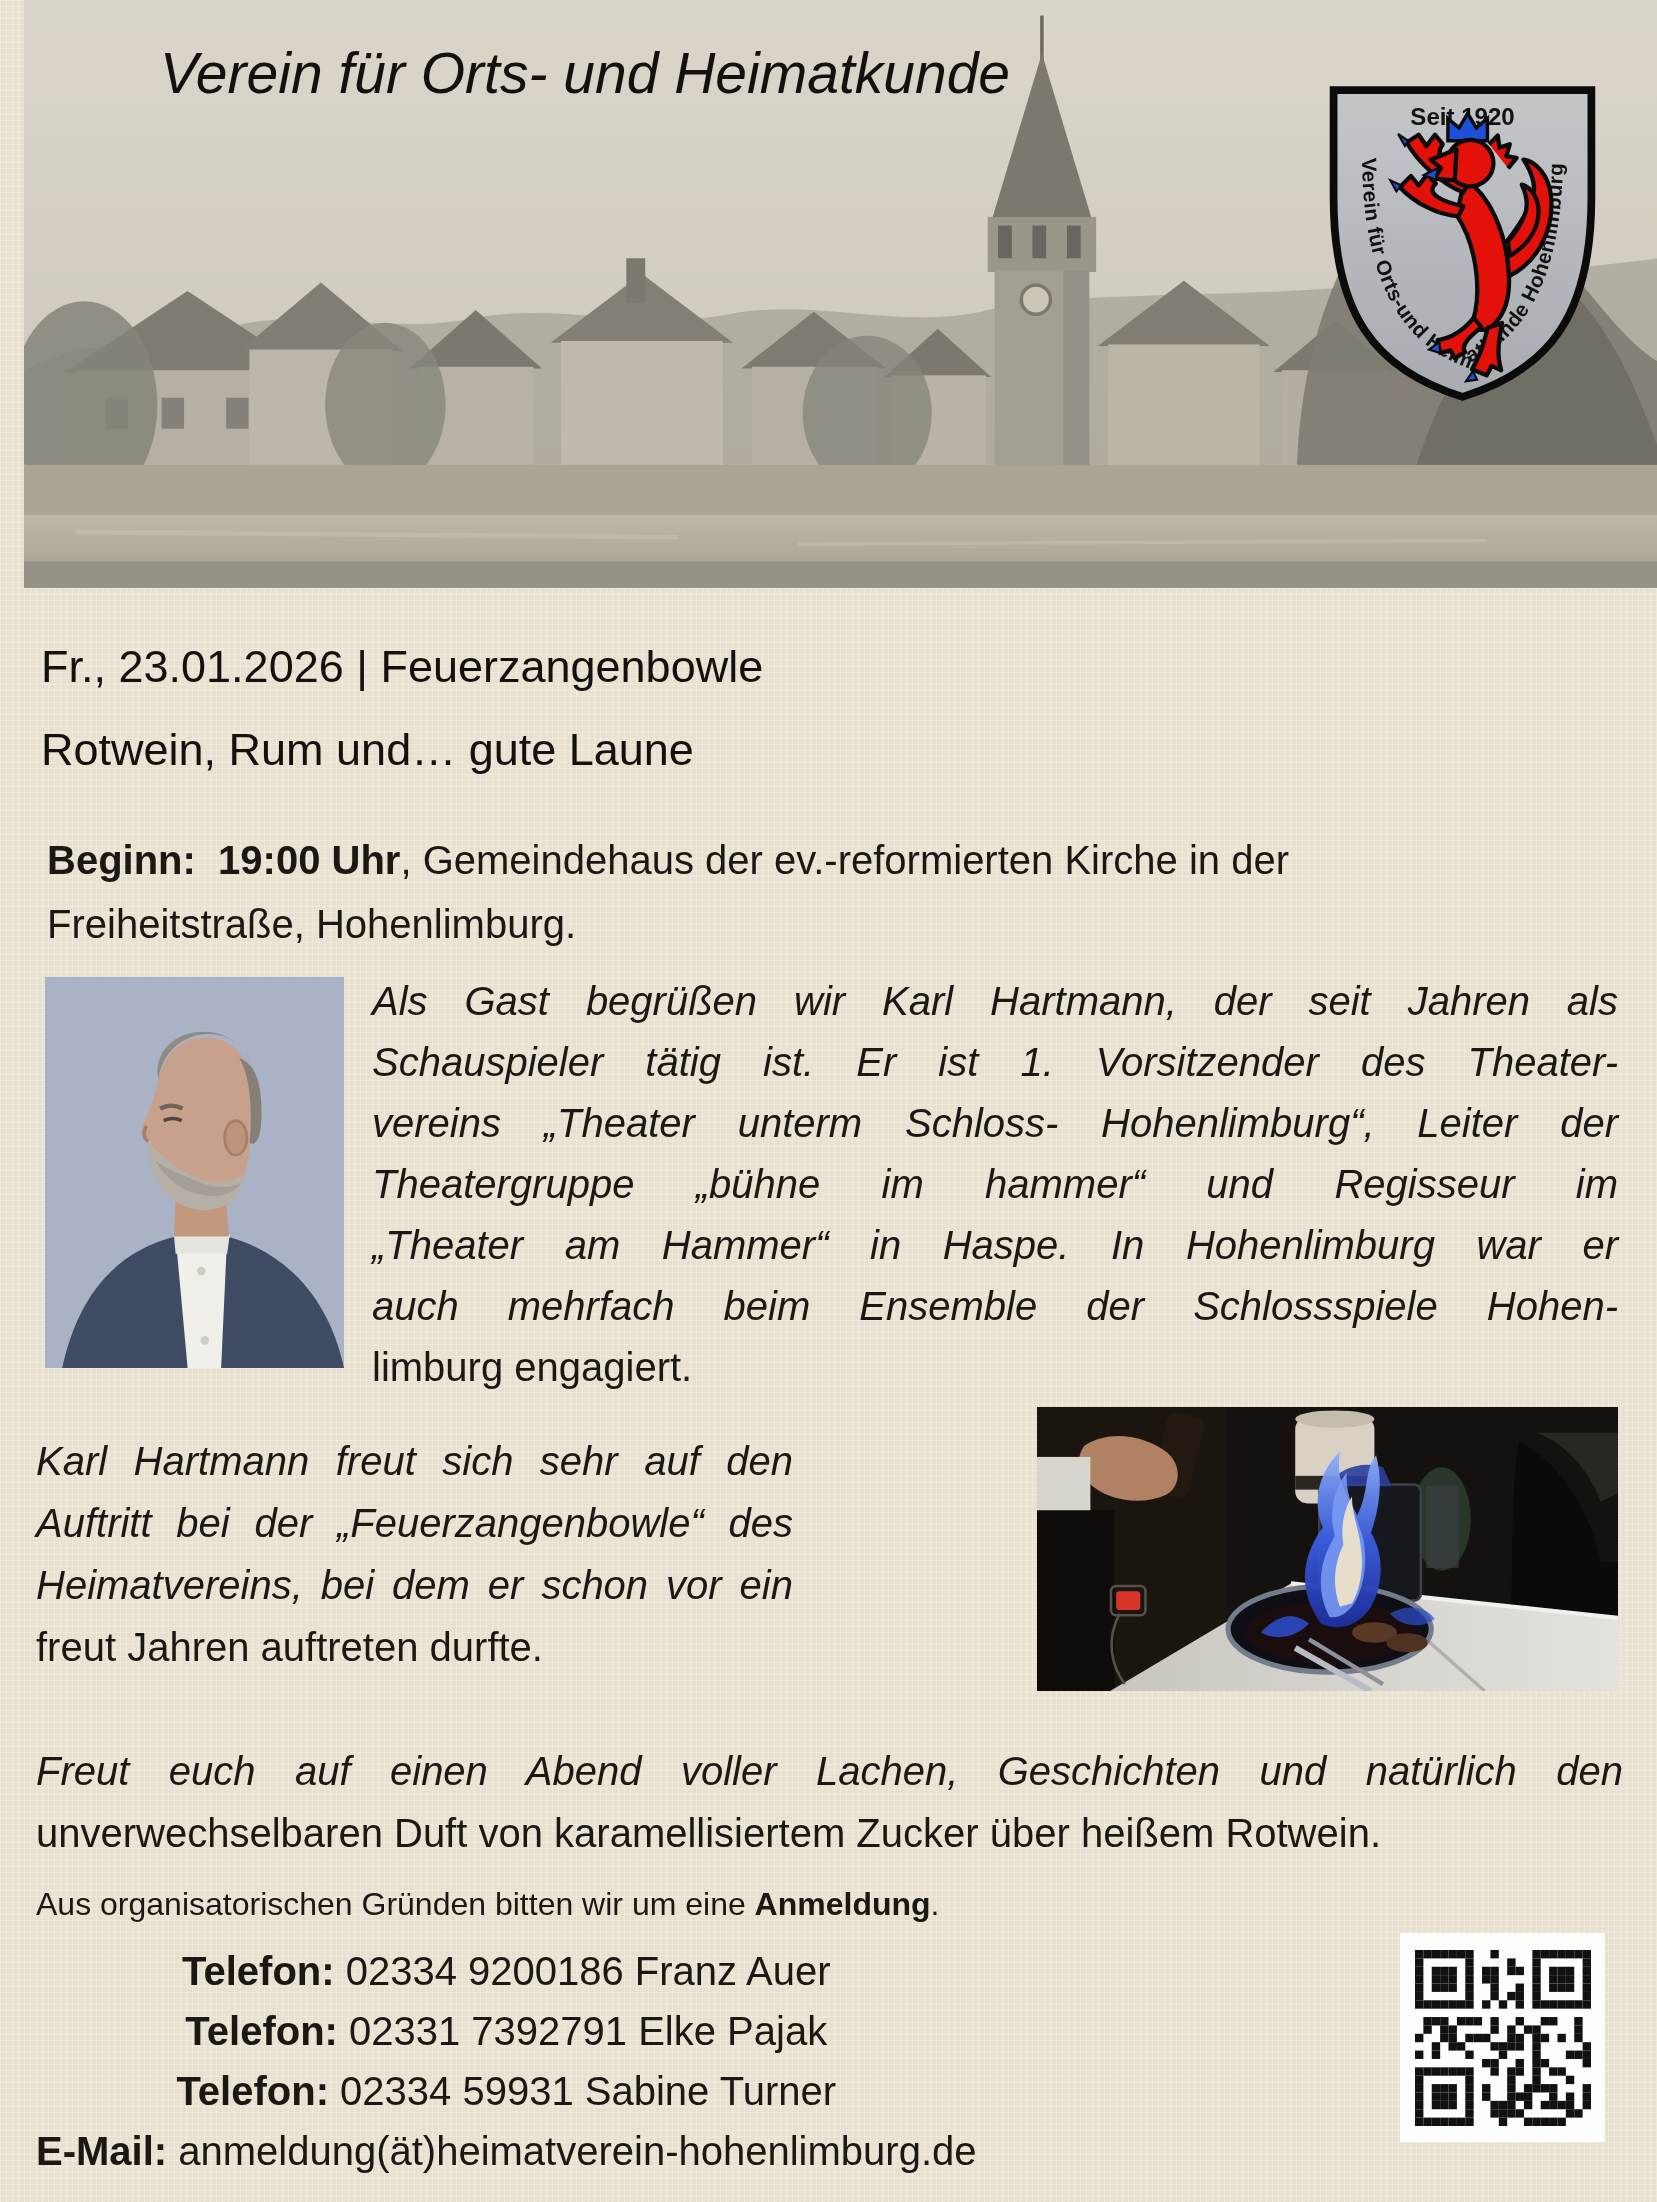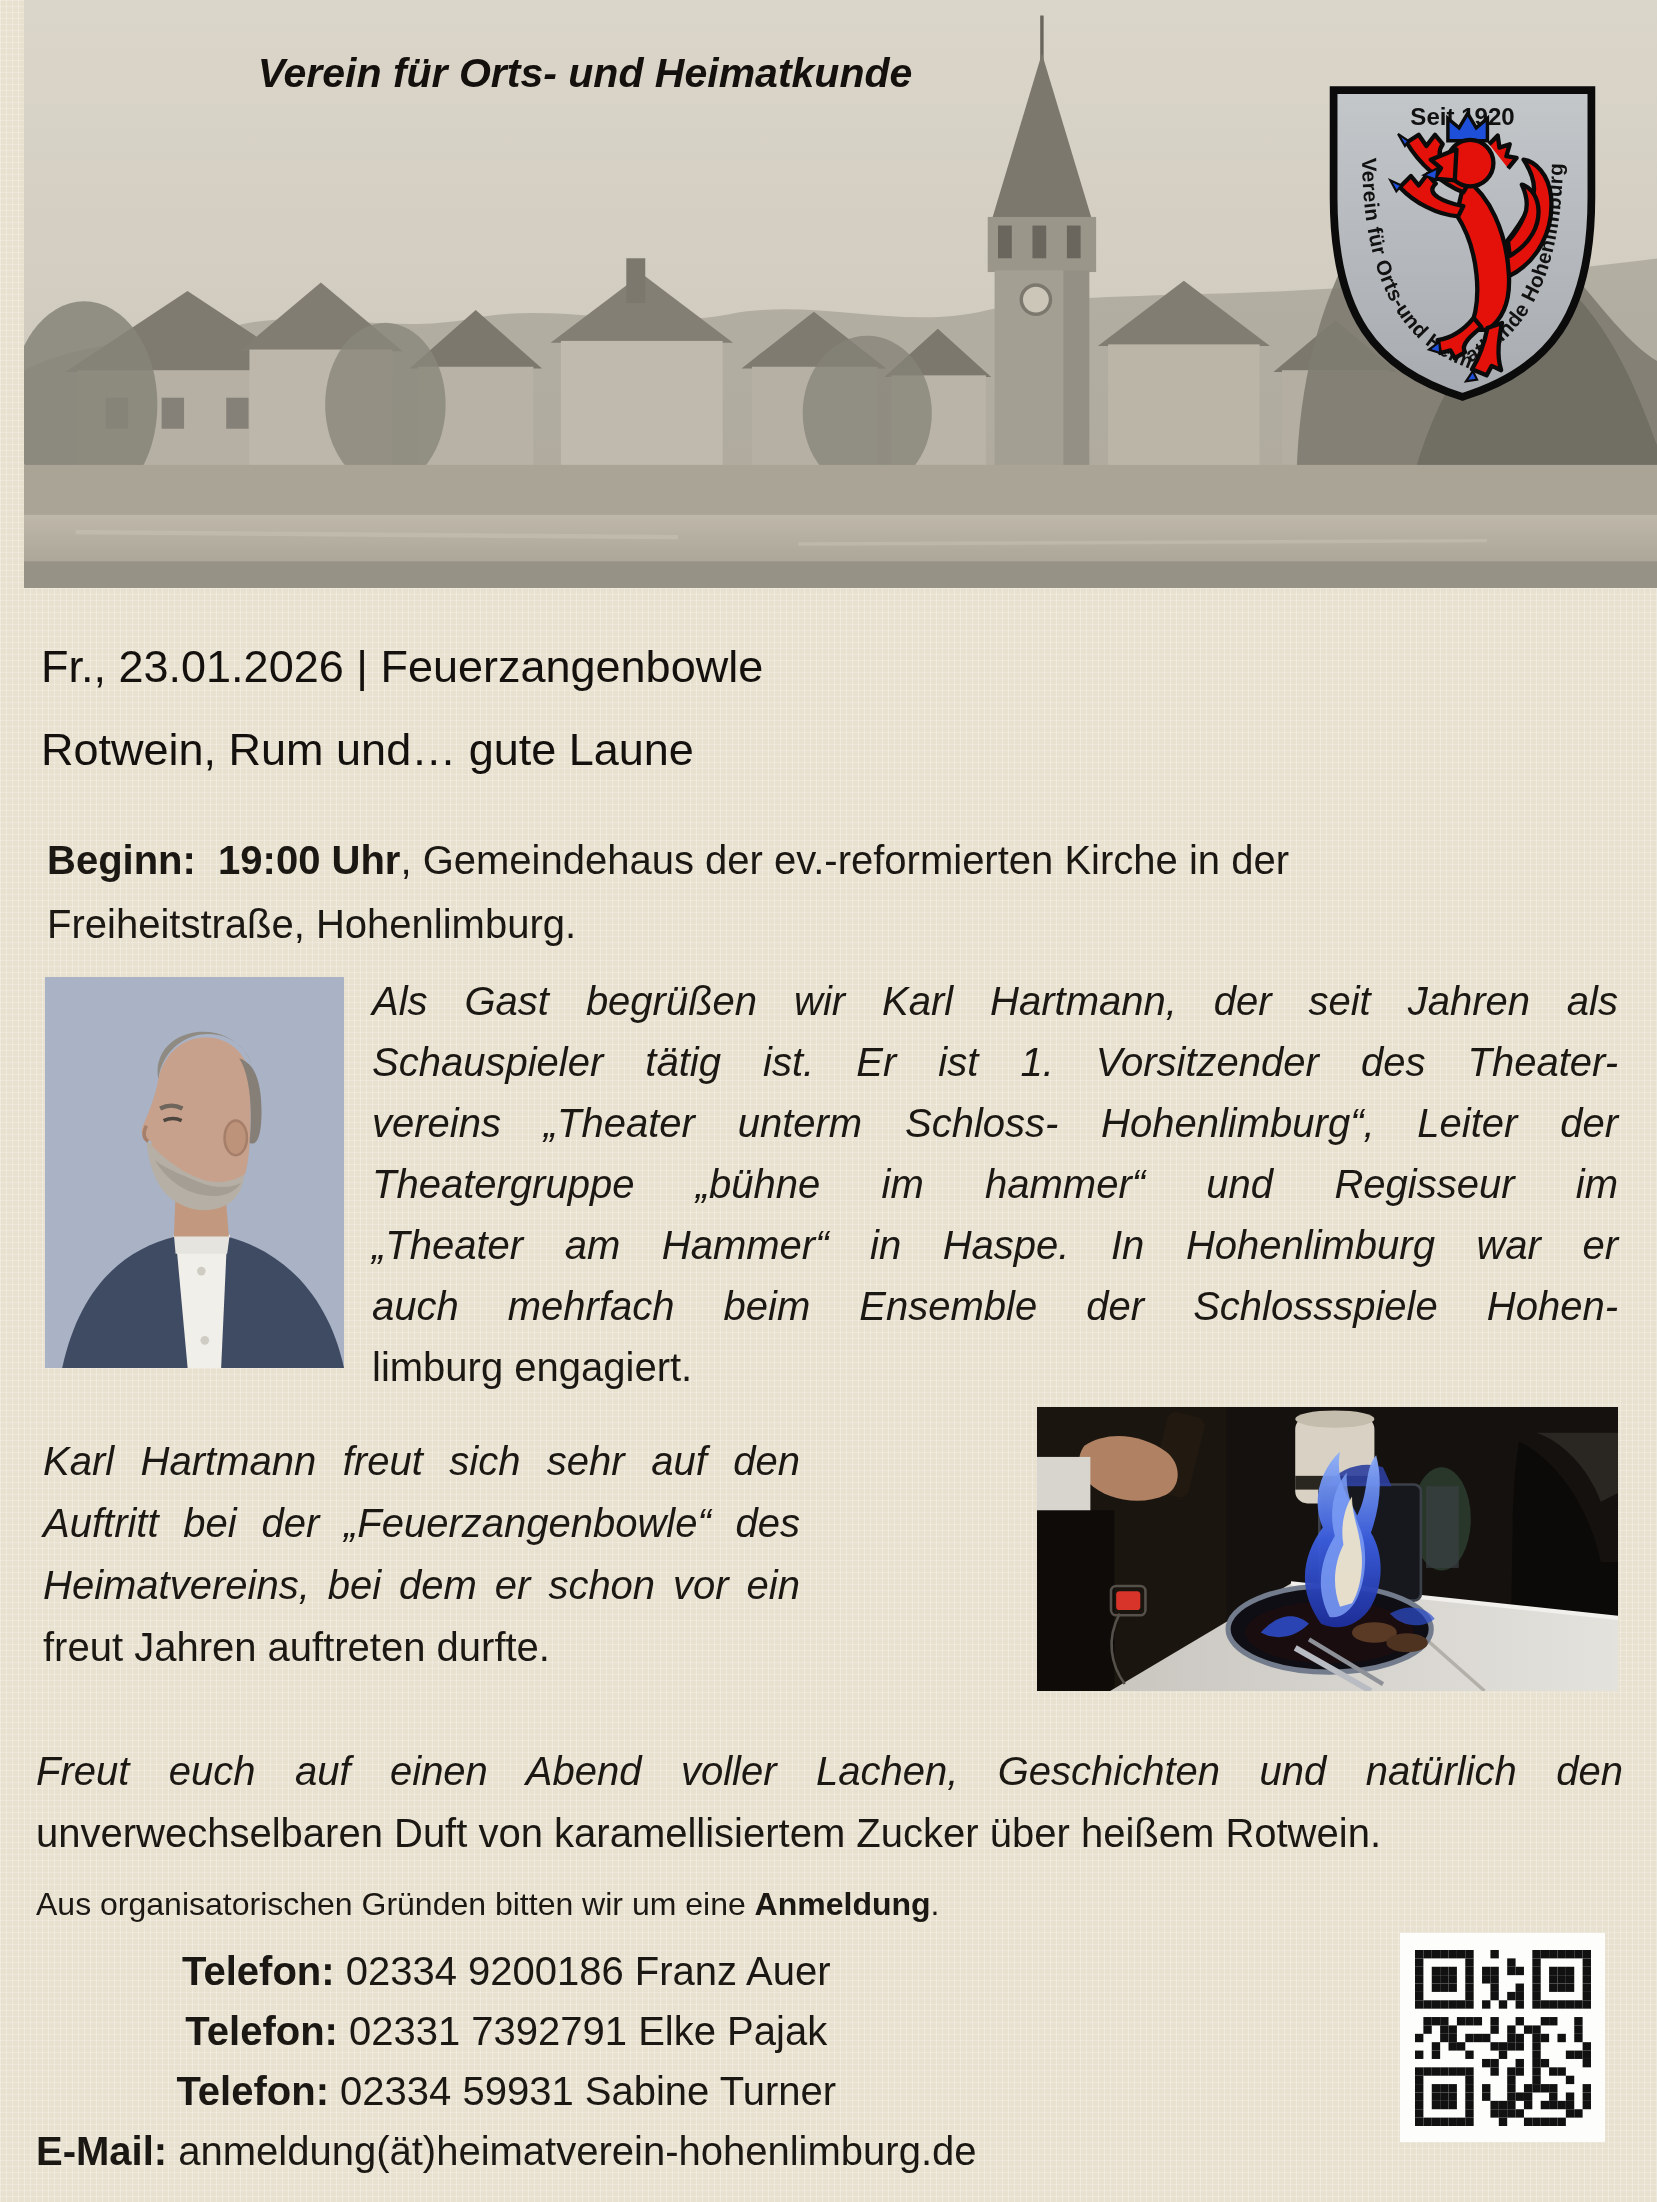--- a/index.html
+++ b/index.html
@@ -9,31 +9,31 @@
     background-image:
       repeating-linear-gradient(90deg, rgba(255,255,255,.28) 0 0.9px, rgba(0,0,0,0) 0.9px 2.6px, rgba(158,146,120,.20) 2.6px 3.4px, rgba(0,0,0,0) 3.4px 6px),
       repeating-linear-gradient(0deg, rgba(255,255,255,.22) 0 0.9px, rgba(0,0,0,0) 0.9px 2.6px, rgba(158,146,120,.17) 2.6px 3.4px, rgba(0,0,0,0) 3.4px 6px);
     font-family:"Liberation Sans","DejaVu Sans",sans-serif;
     color:#1b1713;
   }
   .abs{position:absolute;}
   .banner{left:24px;top:0;width:1634px;height:588px;}
   .banner svg{display:block;width:100%;height:100%;}
   .header-title{left:69px;top:33px;width:1032px;text-align:center;
-    font-size:41px;line-height:81px;font-weight:bold;font-style:italic;color:#14100d;}
+    font-size:57px;line-height:81px;font-weight:normal;font-style:italic;color:#14100d;}
   .crest{left:1312px;top:60px;width:301px;height:348px;}
   .crest svg{display:block;width:100%;height:100%;}
   .event-title{left:41px;top:625px;font-size:45px;line-height:83px;font-weight:normal;color:#14100d;}
   .begin{left:47px;top:828px;width:1445px;font-size:40px;line-height:64px;}
   .begin b{white-space:pre-wrap;}
   .portrait{left:45px;top:977px;width:299px;height:391px;}
   .portrait svg{display:block;width:100%;height:100%;}
   .para{font-size:40px;}
   .guest{left:372px;top:971px;width:1246px;line-height:61px;}
-  .karl{left:36px;top:1430px;width:757px;line-height:62px;margin-left:7px;}
+  .karl{left:36px;top:1430px;width:757px;line-height:62px;}
   .closing{left:36px;top:1740px;width:1587px;line-height:62px;}
   .jline{text-align:justify;text-align-last:justify;font-style:italic;}
   .jlast{text-align:center;text-align-last:left;}
   .firephoto{left:1037px;top:1407px;width:581px;height:284px;}
   .firephoto svg{display:block;width:100%;height:100%;}
   .registration{left:36px;top:1886px;font-size:32px;}
   .contacts{left:36px;top:1941px;font-size:40px;line-height:60px;text-align:center;}
   .contacts b{font-weight:bold;}
   .qrbox{left:1400px;top:1933px;width:205px;height:209px;background:#fdfdfb;
     display:flex;align-items:center;justify-content:center;}

